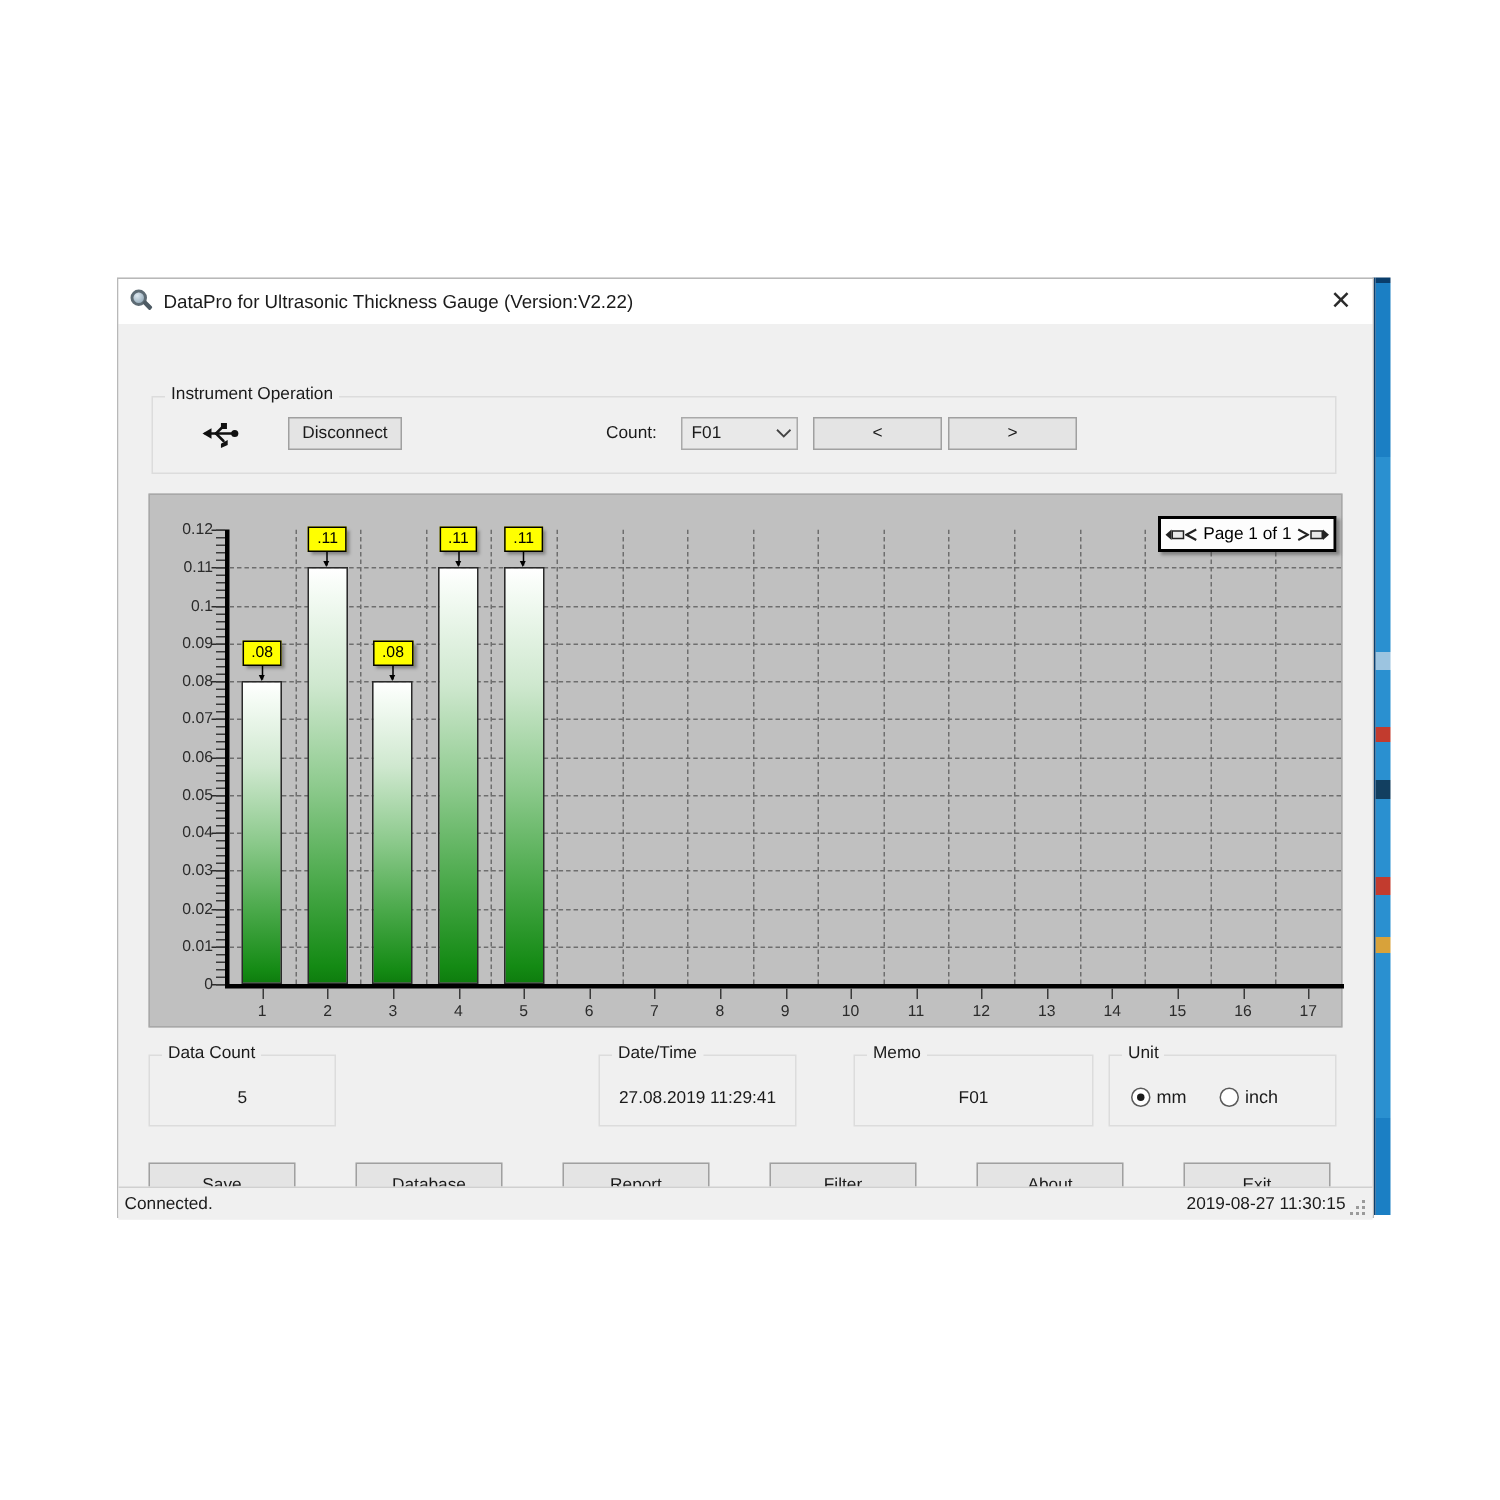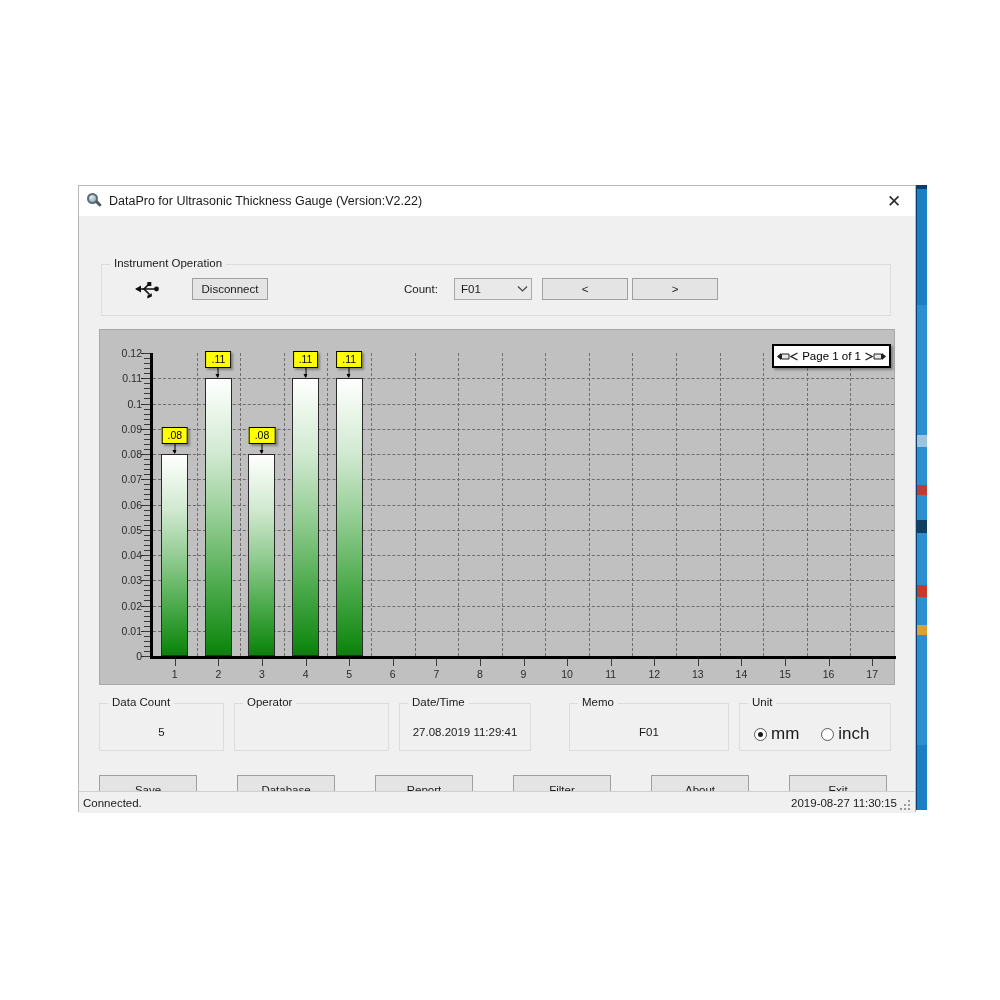--- a/index.html
+++ b/index.html
@@ -188,21 +188,21 @@
   }
   .radio { display: flex; align-items: center; gap: 4px; cursor: pointer; }
   .radio .dot {
     width: 13px; height: 13px; border: 1px solid #5a5a5a; border-radius: 50%;
     background: #fff; box-sizing: border-box; position: relative;
   }
   .radio.on .dot::after {
     content: ""; position: absolute; left: 3px; top: 3px;
     width: 5px; height: 5px; border-radius: 50%; background: #1a1a1a;
   }
-  .radio .lbl { font-size: 17px; color: #1a1a1a; }
+  .radio .lbl { font-size: 12px; color: #1a1a1a; }
 
   
   .bottom-btn { position: absolute; top: 559px; width: 98px; height: 30px; font-size: 11.5px; }
 
   
   .statusbar {
     position: absolute; left: 0; bottom: 0; width: 100%; height: 22px;
     background: #f0f0f0; border-top: 1px solid #d0d0d0;
     display: flex; align-items: center; box-sizing: border-box;
   }
@@ -469,24 +469,20 @@
             <div class="y-minor" style="top: 28.05px;"></div>
             <div class="y-minor" style="top: 23px;"></div>
           </div>
       </div>
 
       <div class="group" id="g-datacount">
         <div class="legend">Data Count</div>
         <div class="field-val">5</div>
       </div>
 
-      <div class="group" id="g-operator">
-        <div class="legend">Operator</div>
-        <div class="field-val"></div>
-      </div>
 
       <div class="group" id="g-datetime">
         <div class="legend">Date/Time</div>
         <div class="field-val">27.08.2019 11:29:41</div>
       </div>
 
       <div class="group" id="g-memo">
         <div class="legend">Memo</div>
         <div class="field-val">F01</div>
       </div>

